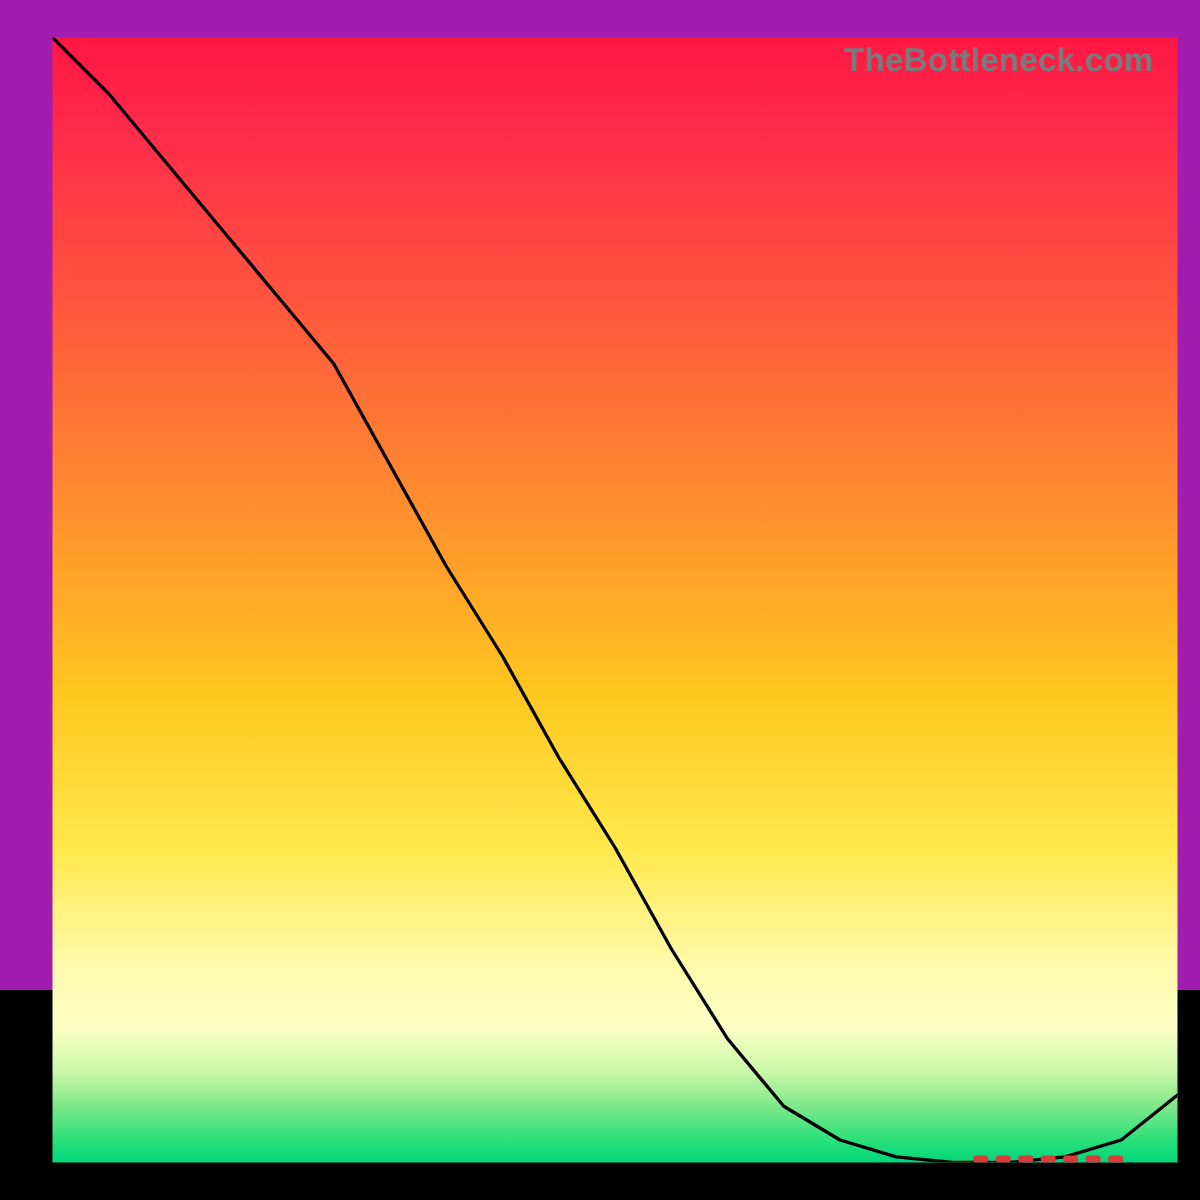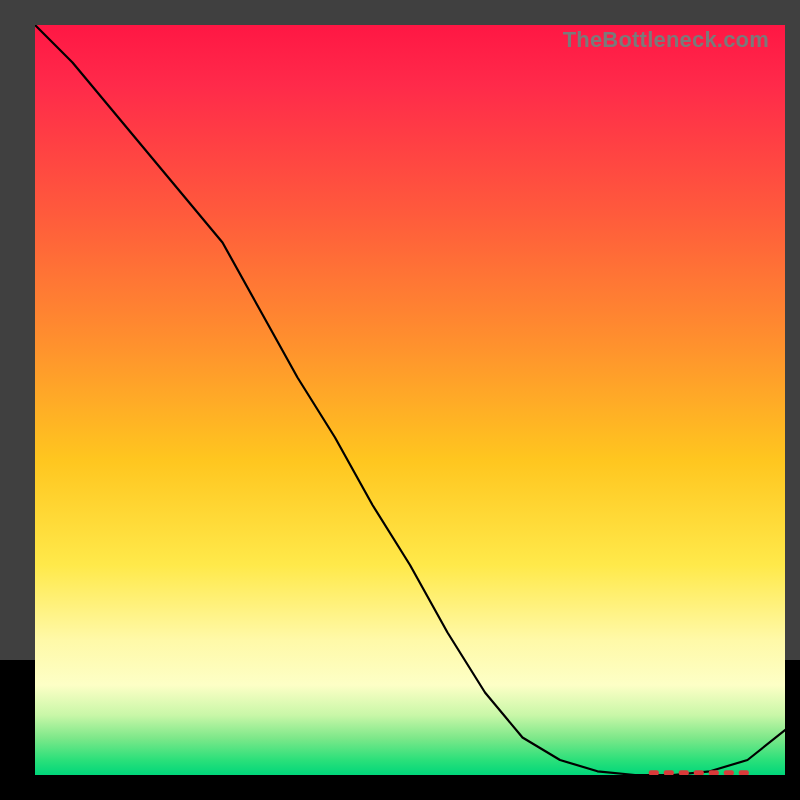--- a/index.html
+++ b/index.html
@@ -8,21 +8,21 @@
     width: 800px;
     height: 800px;
     background: #000;
     font-family: Arial, Helvetica, sans-serif;
     overflow: hidden;
   }
   .frame {
     position: relative;
     width: 800px;
     height: 660px;
-    background: #404040;
+    background: #a21caf;
   }
   .plot-area {
     position: absolute;
     left: 35px;
     top: 25px;
     width: 750px;
     height: 750px;
     
     background: linear-gradient(
       to bottom,

